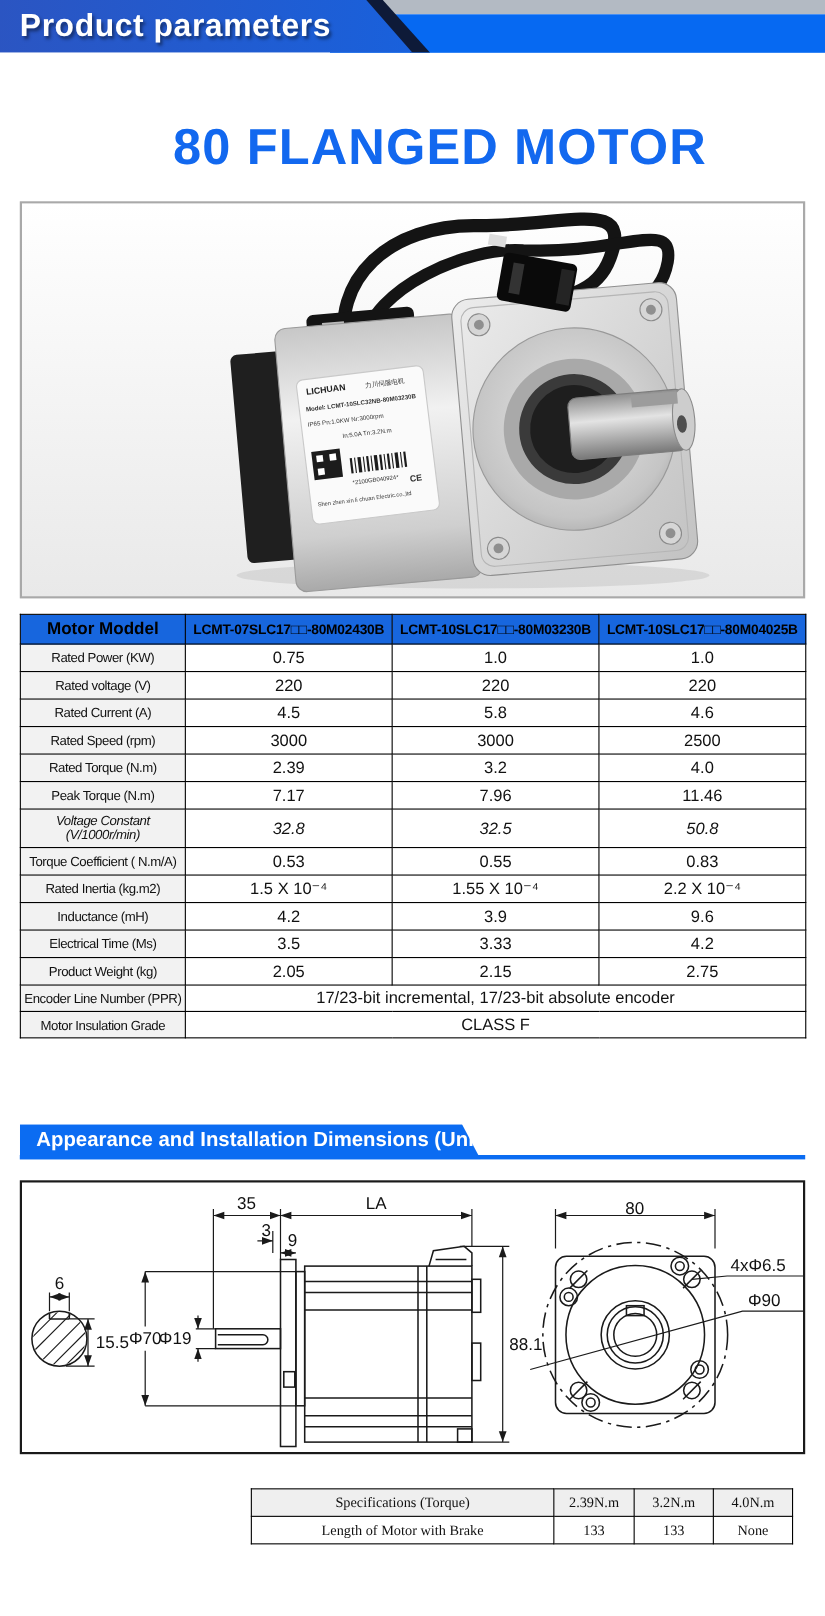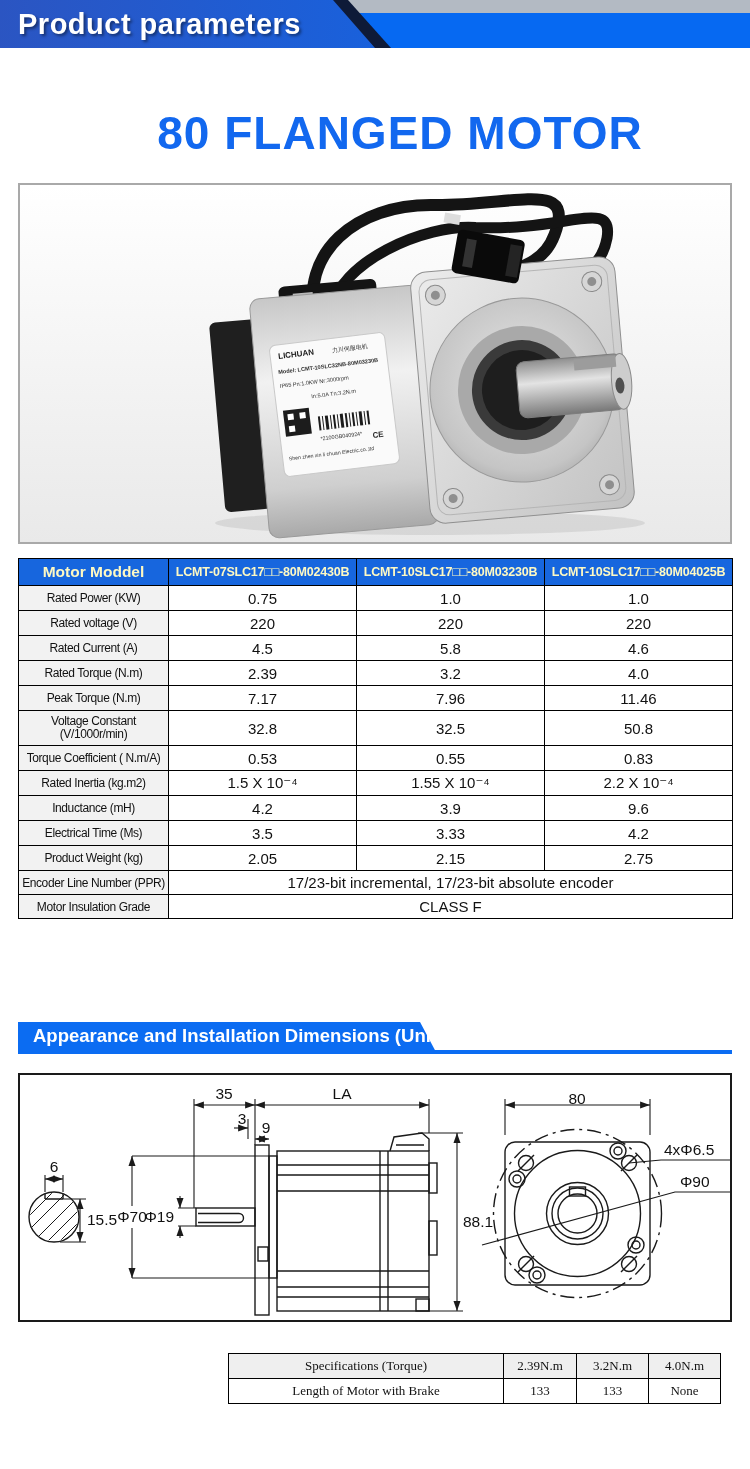--- a/index.html
+++ b/index.html
@@ -27,23 +27,23 @@
   .photo-box{position:absolute;left:18px;top:183px;width:710px;height:357px;
              border:2px solid #a9a9a9;background:#fbfbfb;}
   .photo-box svg{display:block;}
 
   
   table{border-collapse:collapse;table-layout:fixed;}
   .spec{position:absolute;left:18px;top:558px;width:714px;}
   .spec td{border:1.5px solid #000;text-align:center;vertical-align:middle;padding:0;color:#111;}
   .spec tr{height:25px;}
   .spec tr.h{height:27px;}
-  .spec tr.tall{height:35px;}
+  .spec tr.tall{height:35px;font-style:italic;}
   .spec tr.sp{height:24px;}
-  .spec tr.h td{background:#1766de;color:#fef9c3;font-weight:bold;font-size:12.5px;letter-spacing:-0.2px;}
+  .spec tr.h td{background:#1766de;color:#000000;font-weight:bold;font-size:12.5px;letter-spacing:-0.2px;}
   .spec tr.h td.corner{font-size:15.5px;letter-spacing:0;}
   .spec .lbl{background:#f2f2f2;font-size:12px;letter-spacing:-0.4px;white-space:nowrap;overflow:hidden;}
   .spec .lbl.wrap{white-space:normal;line-height:13px;}
   .spec .val{background:#fff;font-size:15px;}
 
   
   .banner2{position:absolute;left:18px;top:1022px;width:714px;height:32px;}
   .b2-line{position:absolute;left:0;bottom:0;width:714px;height:4px;background:#0b6cf2;}
   .b2-flag{position:absolute;left:0;top:0;width:419px;height:32px;background:#0b6cf2;
            clip-path:polygon(0 0,402px 0,419px 100%,0 100%);}
@@ -216,20 +216,26 @@
           <td class="val">220</td>
           <td class="val">220</td>
         </tr>
     <tr>
           <td class="lbl">Rated Current (A)</td>
           <td class="val">4.5</td>
           <td class="val">5.8</td>
           <td class="val">4.6</td>
         </tr>
     <tr>
+          <td class="lbl">Rated Speed (rpm)</td>
+          <td class="val">3000</td>
+          <td class="val">3000</td>
+          <td class="val">2500</td>
+        </tr>
+    <tr>
           <td class="lbl">Rated Torque (N.m)</td>
           <td class="val">2.39</td>
           <td class="val">3.2</td>
           <td class="val">4.0</td>
         </tr>
     <tr>
           <td class="lbl">Peak Torque (N.m)</td>
           <td class="val">7.17</td>
           <td class="val">7.96</td>
           <td class="val">11.46</td>

